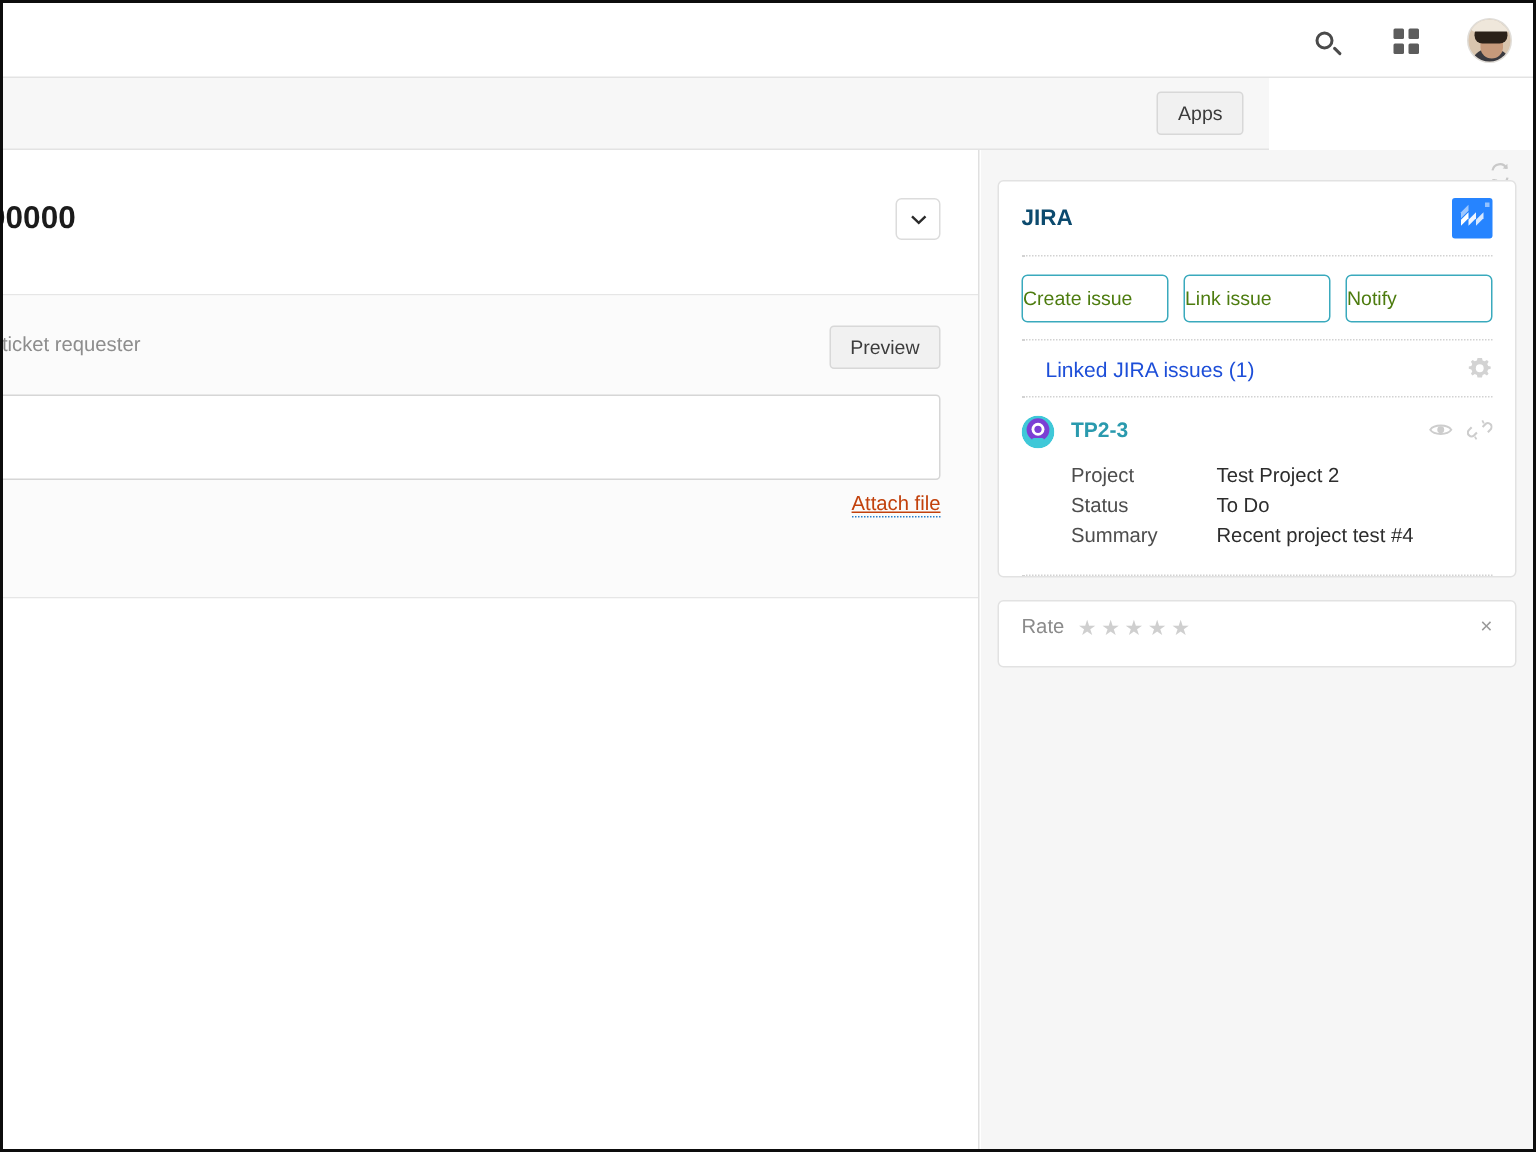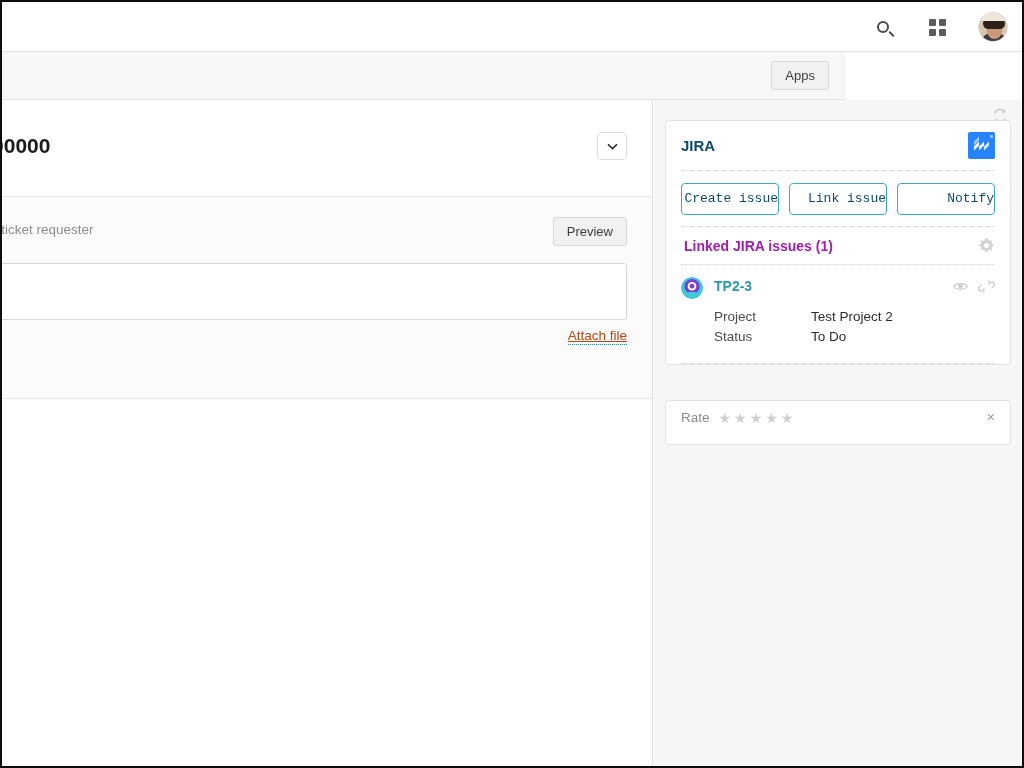--- a/index.html
+++ b/index.html
@@ -283,44 +283,43 @@
     position: relative;
     height: 56px;
     margin: 0 15px;
     display: flex;
     align-items: center;
     gap: 10px;
     border-bottom: 1px dotted #d2d2d2;
   }
   .tbtn {
     flex: 1;
-    text-align: right;
+    text-align: left;
     font-size: 13px;
-    color: #0c4a6e;
+    color: #4d7c0f;
     background: #ffffff;
     border: 1px solid #3aaabd;
     border-radius: 4px;
     padding: 7px 0 8px;
     cursor: pointer;
     line-height: 15px;
-    font-family: Liberation Mono, monospace;
   }
 
   #linked-head {
     position: relative;
     height: 38px;
     margin: 0 15px;
     border-bottom: 1px dotted #d2d2d2;
   }
   #linked-title {
     position: absolute;
-    left: 3px; top: 11px;
+    left: 16px; top: 11px;
     font-size: 14px;
-    font-weight: bold;
-    color: #a21caf;
+    font-weight: normal;
+    color: #1d4ed8;
   }
   #linked-gear {
     position: absolute;
     right: 0; top: 10px;
     width: 17px; height: 17px;
     cursor: pointer;
   }
   #linked-gear svg { display:block; }
 
   #issue-row {
@@ -527,20 +526,24 @@
 
           <div id="issue-fields">
             <div class="field-row">
               <span class="field-label">Project</span>
               <span class="field-value">Test Project 2</span>
             </div>
             <div class="field-row">
               <span class="field-label">Status</span>
               <span class="field-value">To Do</span>
             </div>
+            <div class="field-row">
+              <span class="field-label">Summary</span>
+              <span class="field-value">Recent project test #4</span>
+            </div>
           </div>
         </div>
 
       </div>
 
       <div class="panel-card" id="rate-card">
         <div id="rate-inner">
           <span id="rate-label">Rate</span>
           <span id="stars">
             <span class="star">★</span>

